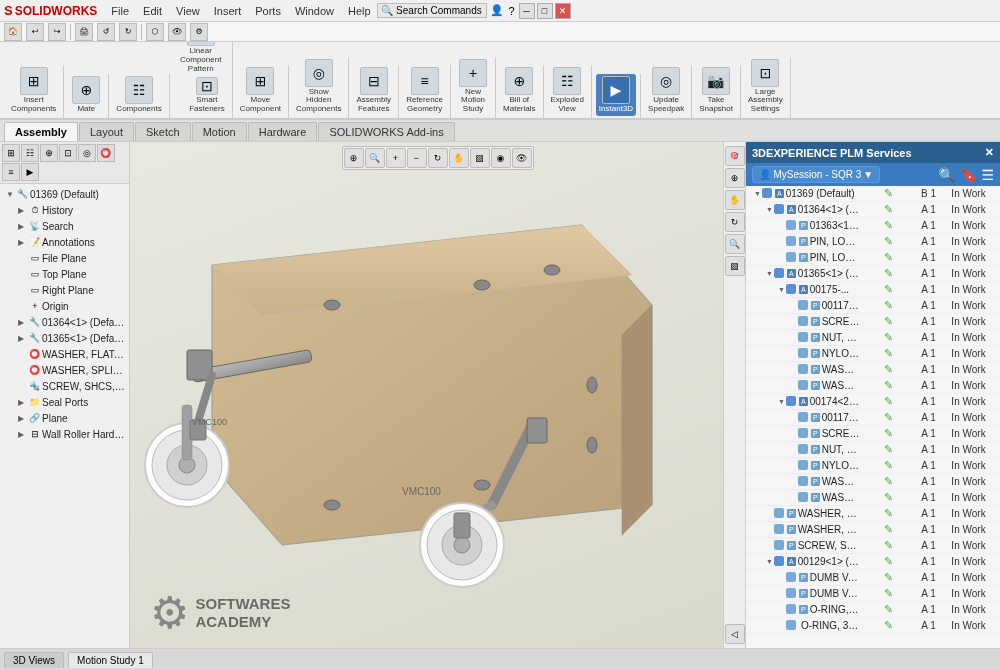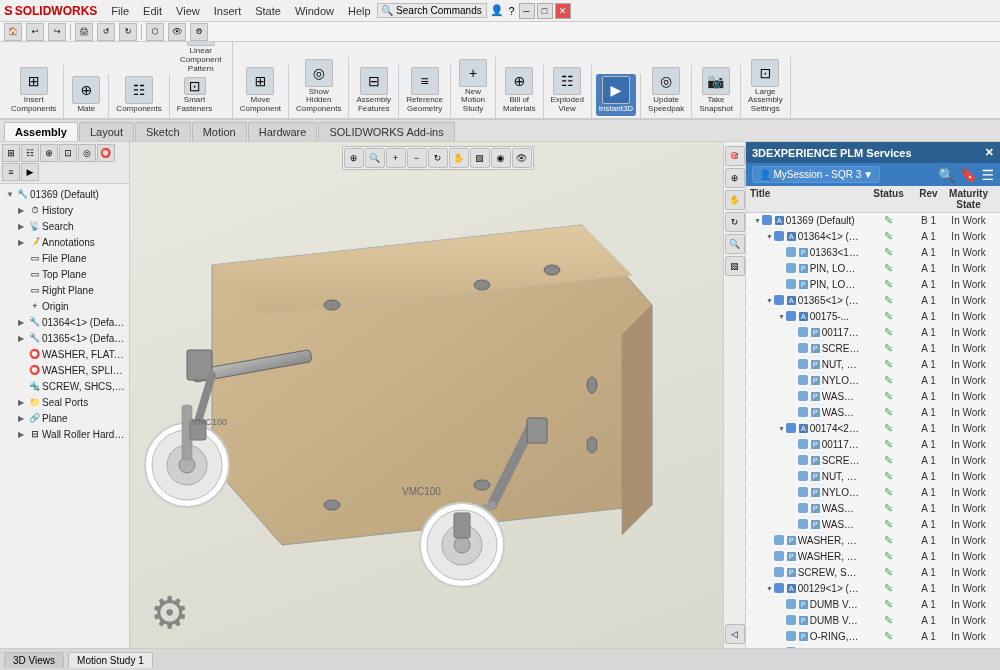--- a/index.html
+++ b/index.html
@@ -13,21 +13,21 @@
     .title-bar { flex: 1; text-align: center; font-size: 11px; color: #333; }
     .window-controls { display: flex; gap: 2px; }
     .win-btn { width: 16px; height: 16px; display: flex; align-items: center; justify-content: center; font-size: 9px; cursor: pointer; border: 1px solid #aaa; background: #e0e0e0; }
 
     
     #command-toolbar { background: #f5f5f5; border-bottom: 1px solid #ccc; display: flex; align-items: center; height: 20px; padding: 0 4px; gap: 4px; }
     .cmd-icon { width: 18px; height: 18px; background: #ddd; border: 1px solid #bbb; cursor: pointer; display: flex; align-items: center; justify-content: center; font-size: 8px; }
 
     
     #ribbon { background: #f0f0f0; border-bottom: 2px solid #ccc; display: flex; align-items: flex-end; padding: 2px 4px 0; height: 78px; overflow: hidden; }
-    .ribbon-group { display: flex; flex-direction: column; align-items: flex-start; border-right: 1px solid #ccc; padding: 0 4px 2px; min-width: 40px; }
+    .ribbon-group { display: flex; flex-direction: column; align-items: flex-end; border-right: 1px solid #ccc; padding: 0 4px 2px; min-width: 40px; }
     .ribbon-btn { display: flex; flex-direction: column; align-items: center; cursor: pointer; padding: 2px 3px; border-radius: 2px; min-width: 36px; }
     .ribbon-icon { width: 28px; height: 28px; background: #d0d8e0; border: 1px solid #bbb; border-radius: 2px; display: flex; align-items: center; justify-content: center; font-size: 14px; }
     .ribbon-label { font-size: 8px; text-align: center; color: #333; margin-top: 1px; max-width: 48px; line-height: 1.1; }
 
     
     #tab-bar { background: #e0e0e0; border-bottom: 1px solid #ccc; display: flex; height: 22px; align-items: flex-end; padding-left: 4px; gap: 1px; }
     .tab { padding: 3px 10px; font-size: 11px; cursor: pointer; border: 1px solid #bbb; border-bottom: none; background: #d5d5d5; color: #333; border-radius: 2px 2px 0 0; }
     .tab.active { background: #f5f5f5; font-weight: bold; color: #000; }
 
     
@@ -90,21 +90,21 @@
 <div id="menu-bar">
   <div class="logo">
     <span style="color:#cc0000; font-weight:900; font-size:13px;">S</span>
     <span>SOLIDWORKS</span>
   </div>
   <div class="menu-items">
     <span class="menu-item">File</span>
     <span class="menu-item">Edit</span>
     <span class="menu-item">View</span>
     <span class="menu-item">Insert</span>
-    <span class="menu-item">State</span>
+    <span class="menu-item">Ports</span>
     <span class="menu-item">Window</span>
     <span class="menu-item">Help</span>
   </div>
   <div style="display:flex;align-items:center;gap:4px;margin-right:4px;">
     <div style="background:#e8e8e8;border:1px solid #bbb;padding:1px 4px;font-size:10px;display:flex;align-items:center;gap:2px;">
       <span>🔍</span>
       <span>Search Commands</span>
     </div>
     <span style="cursor:pointer;">👤</span>
     <span style="cursor:pointer;">?</span>
@@ -427,20 +427,24 @@
       <div class="vp-btn">↻</div>
       <div class="vp-btn">🔍</div>
       <div class="vp-btn">▧</div>
       <div style="flex:1;"></div>
       <div class="vp-btn">◁</div>
     </div>
 
     <div class="watermark">
       <div style="display:flex;align-items:center;gap:6px;">
         <div style="font-size:44px;color:#777;">⚙</div>
+        <div>
+          <div style="font-size:15px;font-weight:bold;color:#555;line-height:1.2;">SOFTWARES</div>
+          <div style="font-size:15px;font-weight:bold;color:#555;line-height:1.2;">ACADEMY</div>
+        </div>
       </div>
     </div>
   </div>
 
   <div id="right-panel">
     <div id="rp-header">
       <span>3DEXPERIENCE PLM Services</span>
       <div style="display:flex;gap:4px;">
         <span style="cursor:pointer;">✕</span>
       </div>
@@ -450,26 +454,20 @@
         <span>👤</span>
         <span>MySession - SQR 3</span>
         <span>▼</span>
       </div>
       <div class="rp-icons">
         <span class="rp-icon">🔍</span>
         <span class="rp-icon">🔖</span>
         <span class="rp-icon">☰</span>
       </div>
     </div>
-    <div id="rp-table-header">
-      <div class="rph-title">Title</div>
-      <div class="rph-status">Status</div>
-      <div class="rph-rev">Rev</div>
-      <div class="rph-maturity">Maturity State</div>
-    </div>
     <div id="rp-tree">
 
     <div class="rp-row">
     <div style="min-width:4px;flex-shrink:0;"></div>
     <span class="rp-expand" style="width:8px;font-size:7px;">▼</span>
     <span style="margin-right:2px;">
       <span style="width:10px;height:10px;display:inline-block;background:#5a8fd8;border-radius:2px;margin-right:1px;"></span>
     </span>
     <span style="background:#4a7fbf;color:white;font-size:7px;padding:1px 2px;border-radius:1px;">A</span>
     <span class="rp-label" style="margin-left:2px;">01369 (Default)</span>

